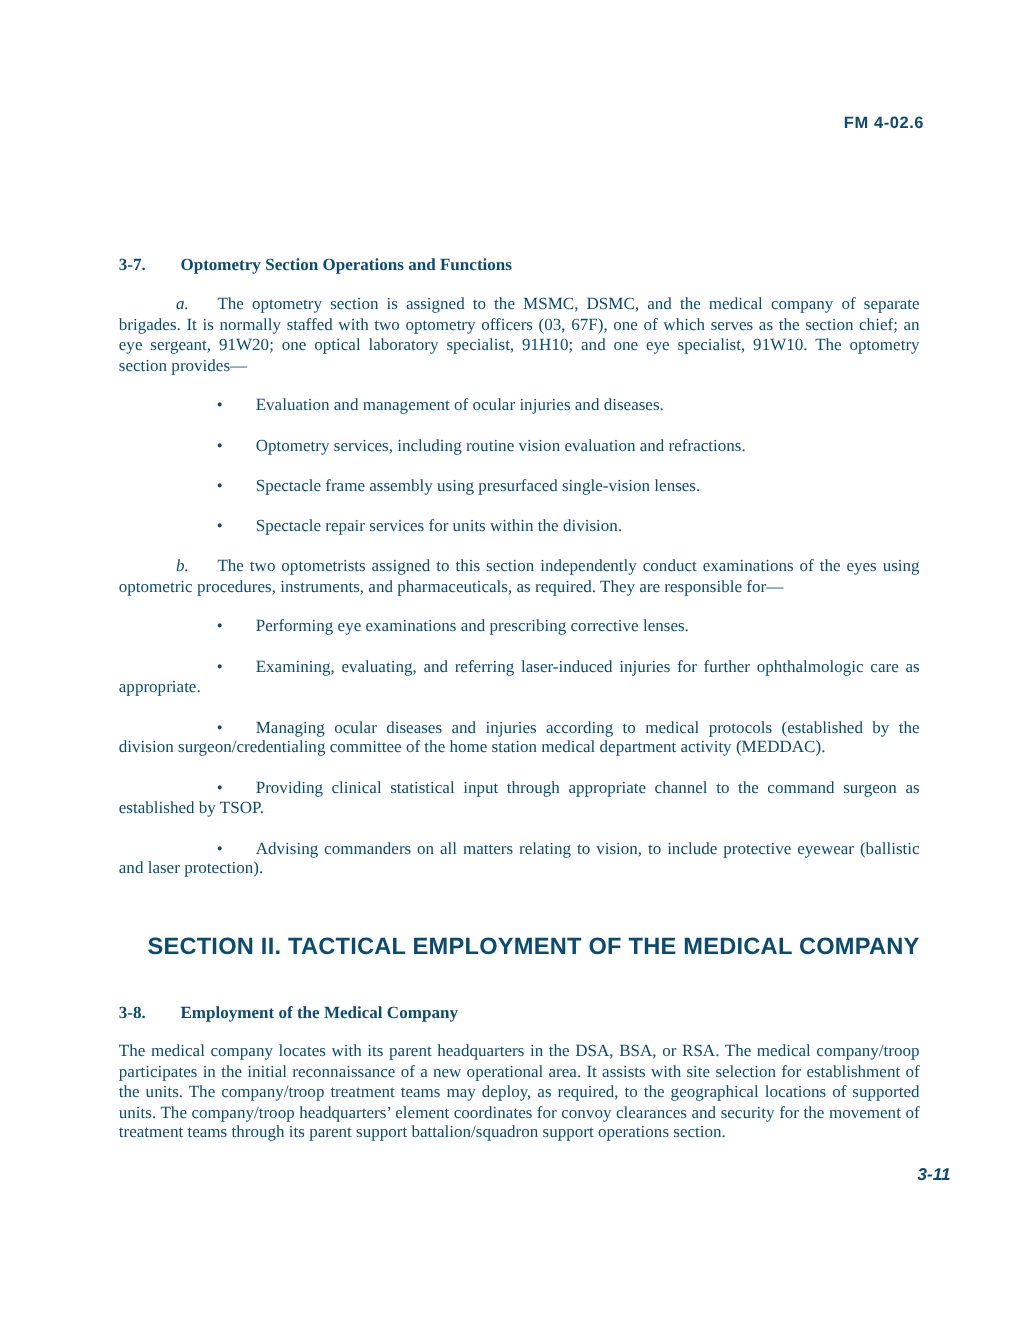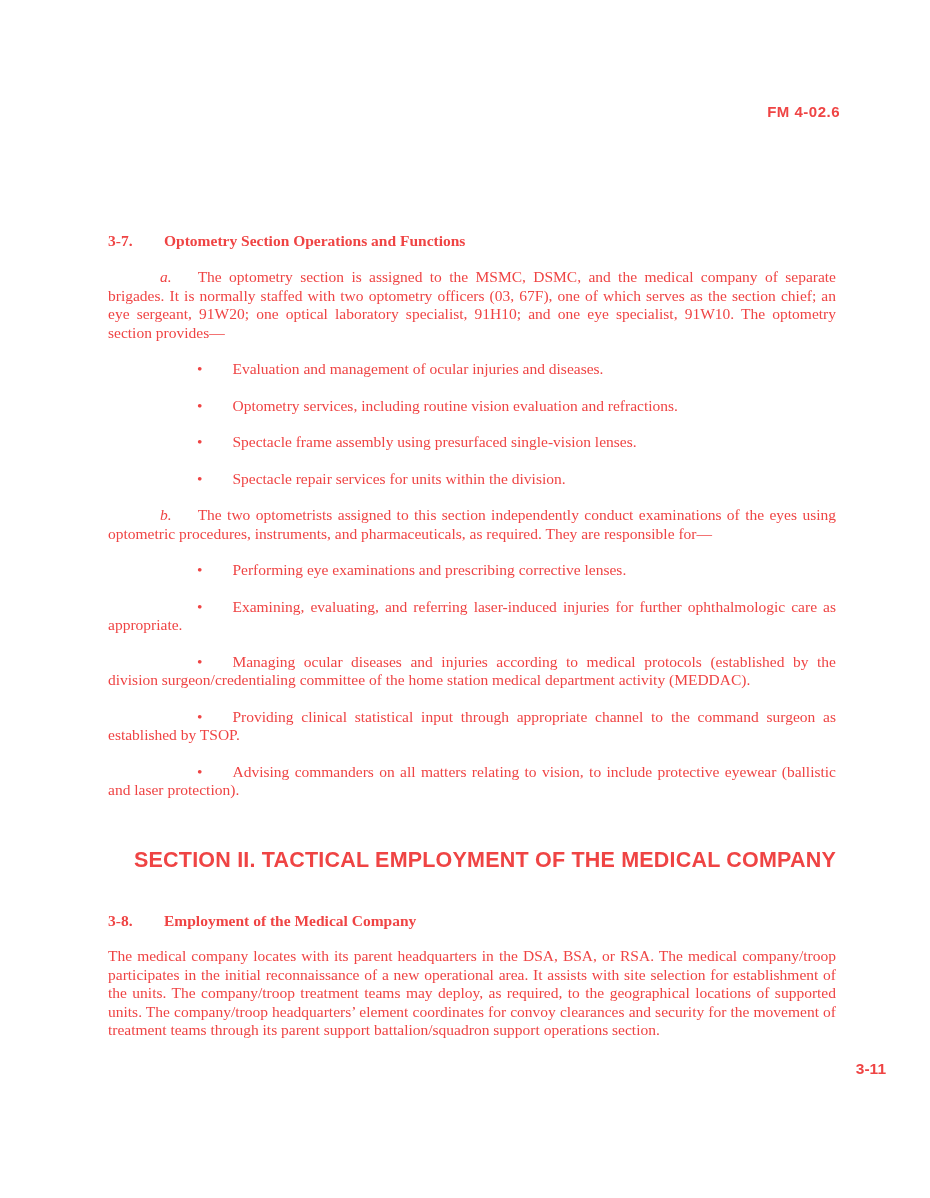--- a/index.html
+++ b/index.html
@@ -5,21 +5,21 @@
   html, body {
     margin: 0;
     padding: 0;
     background: #ffffff;
   }
   .page {
     position: relative;
     width: 930px;
     height: 1198px;
     background: #ffffff;
-    color: #ef4444;
+    color: #0c4a6e;
     font-family: "Liberation Serif", serif;
     font-size: 15.5px;
     line-height: 18.5px;
     overflow: hidden;
     box-sizing: border-box;
   }
   .running-header {
     margin-top: 103px;
     padding-right: 90px;
     text-align: right;
@@ -69,25 +69,26 @@
     margin-top: 48px;
     text-align: right;
     font-family: "Liberation Sans", sans-serif;
     font-weight: bold;
     font-size: 21.5px;
     line-height: 24px;
     letter-spacing: 0.2px;
   }
   .page-number {
     margin-top: 20px;
-    padding-right: 44px;
+    padding-right: 66px;
     text-align: right;
     font-family: "Liberation Sans", sans-serif;
     font-weight: bold;
     font-size: 15.5px;
+    font-style: italic;
   }
 </style>
 </head>
 <body>
 
 <div class="page">
 
   <div class="running-header">
     <span>FM 4-02.6</span>
   </div>

